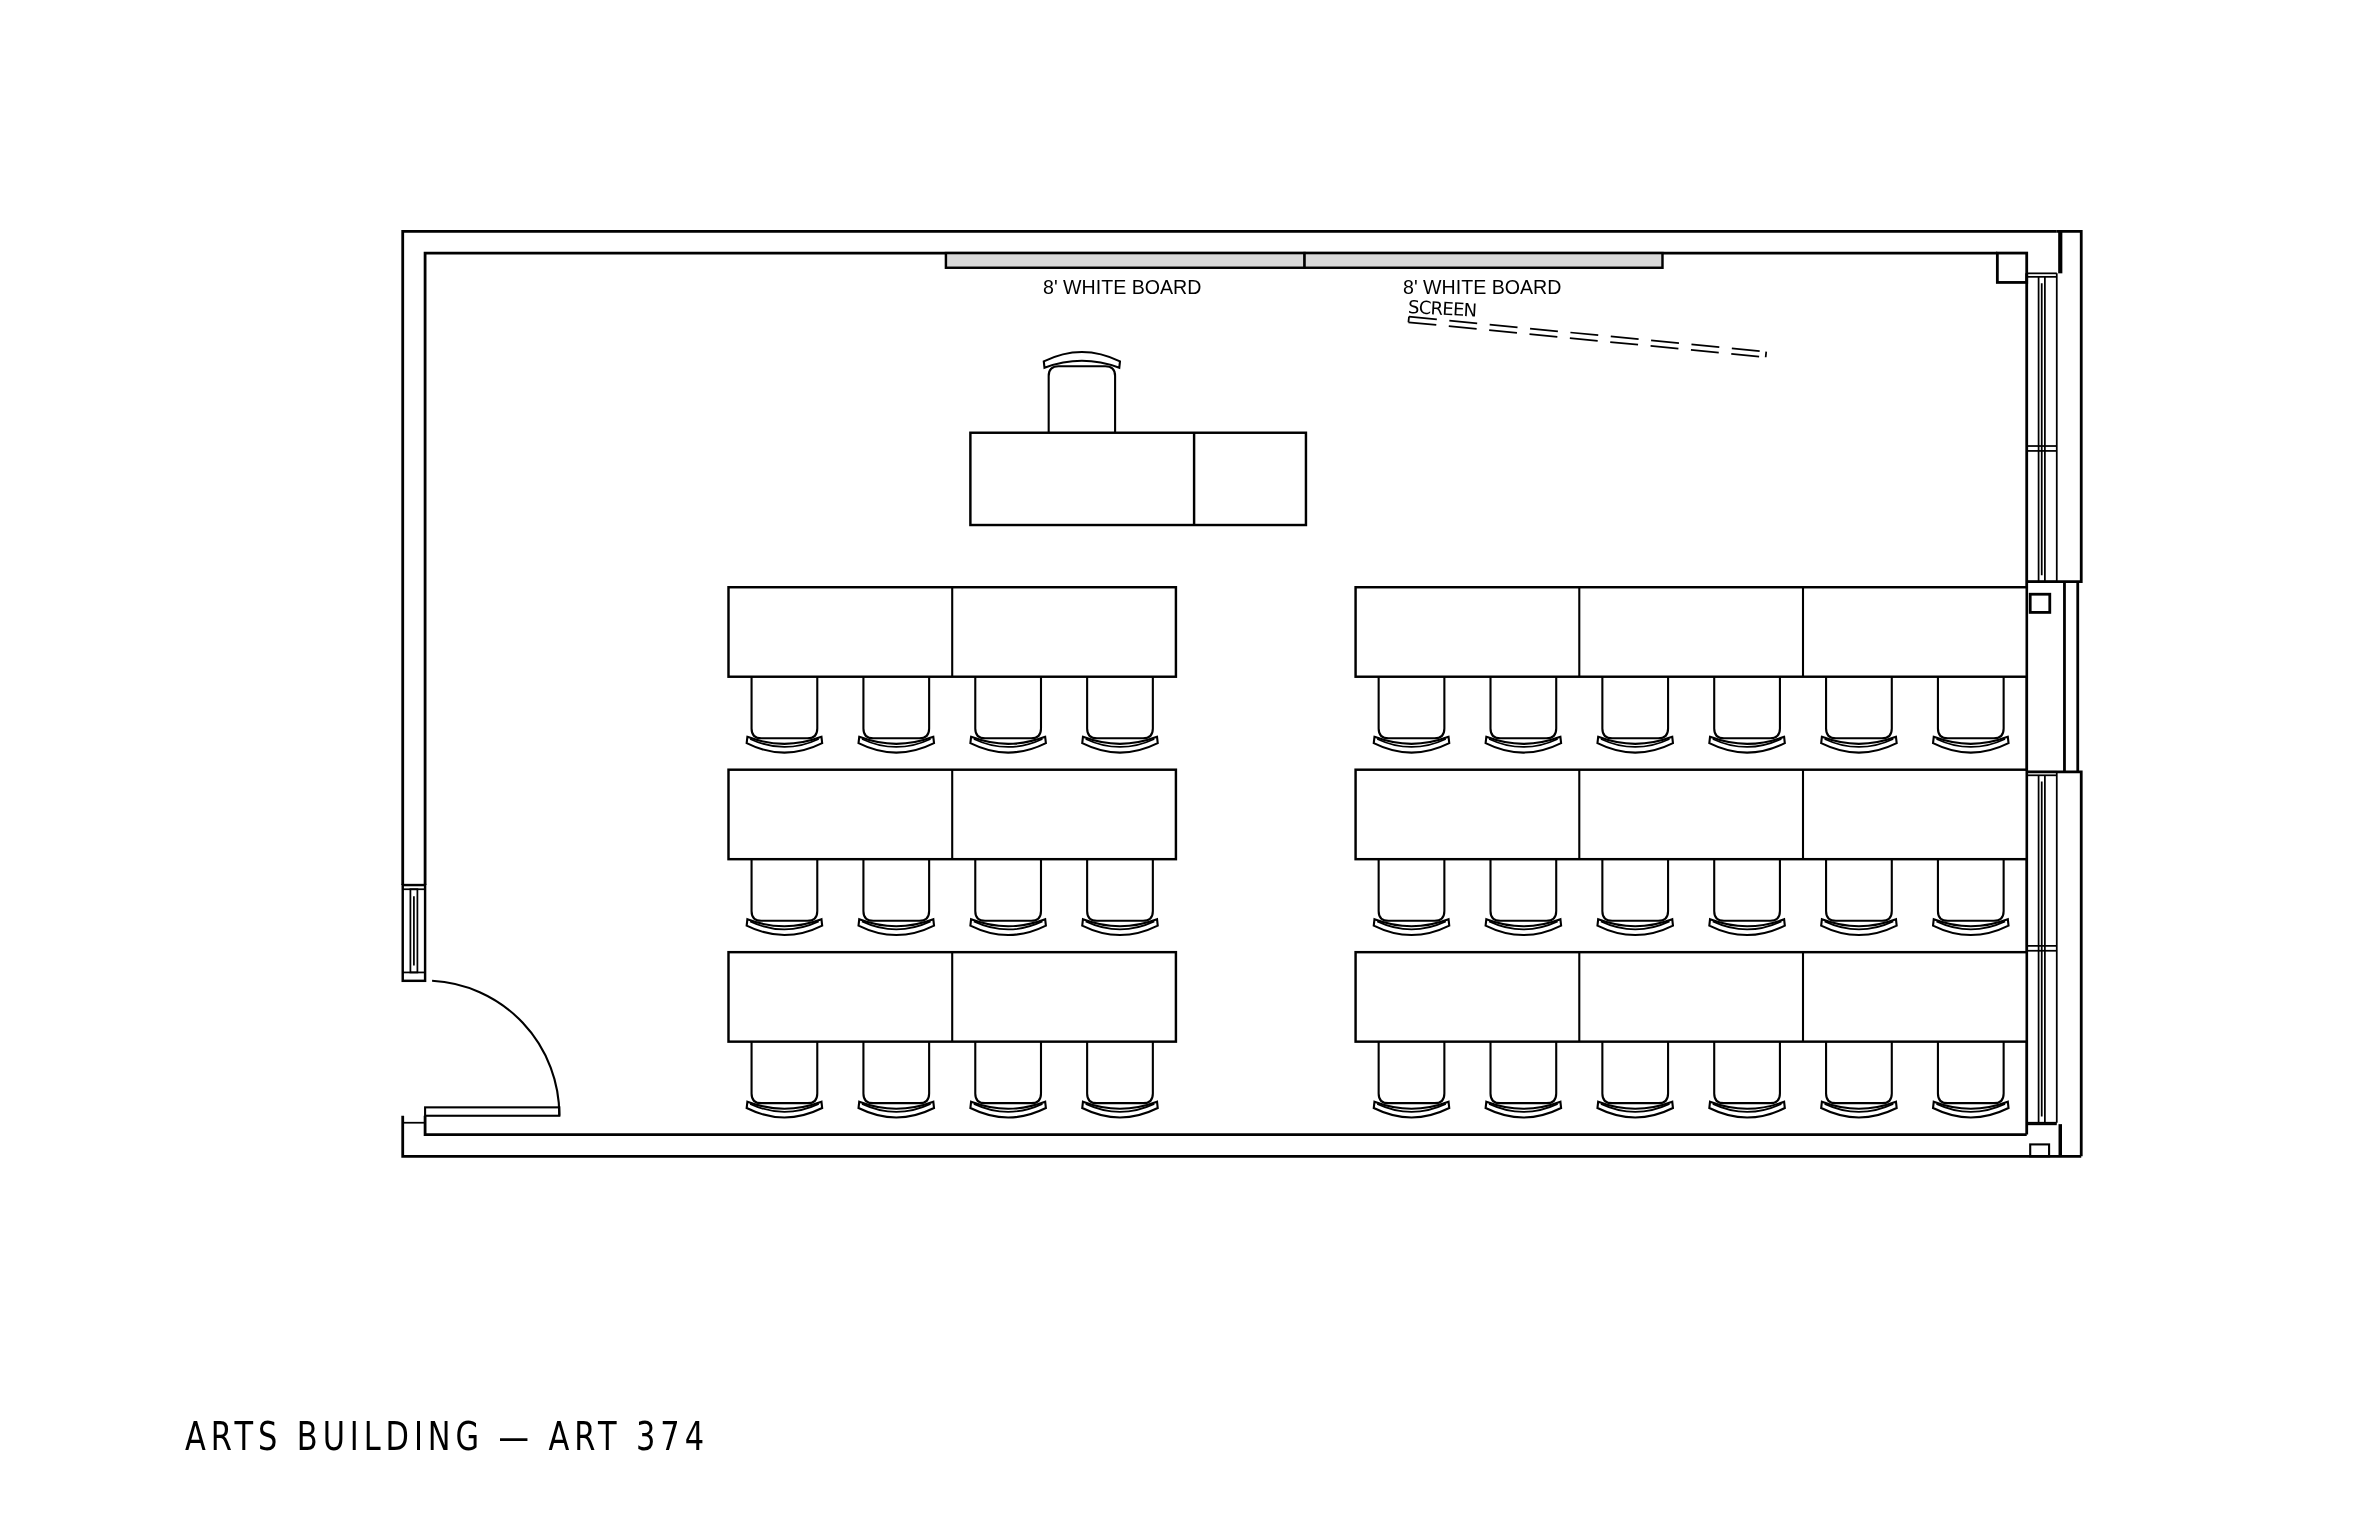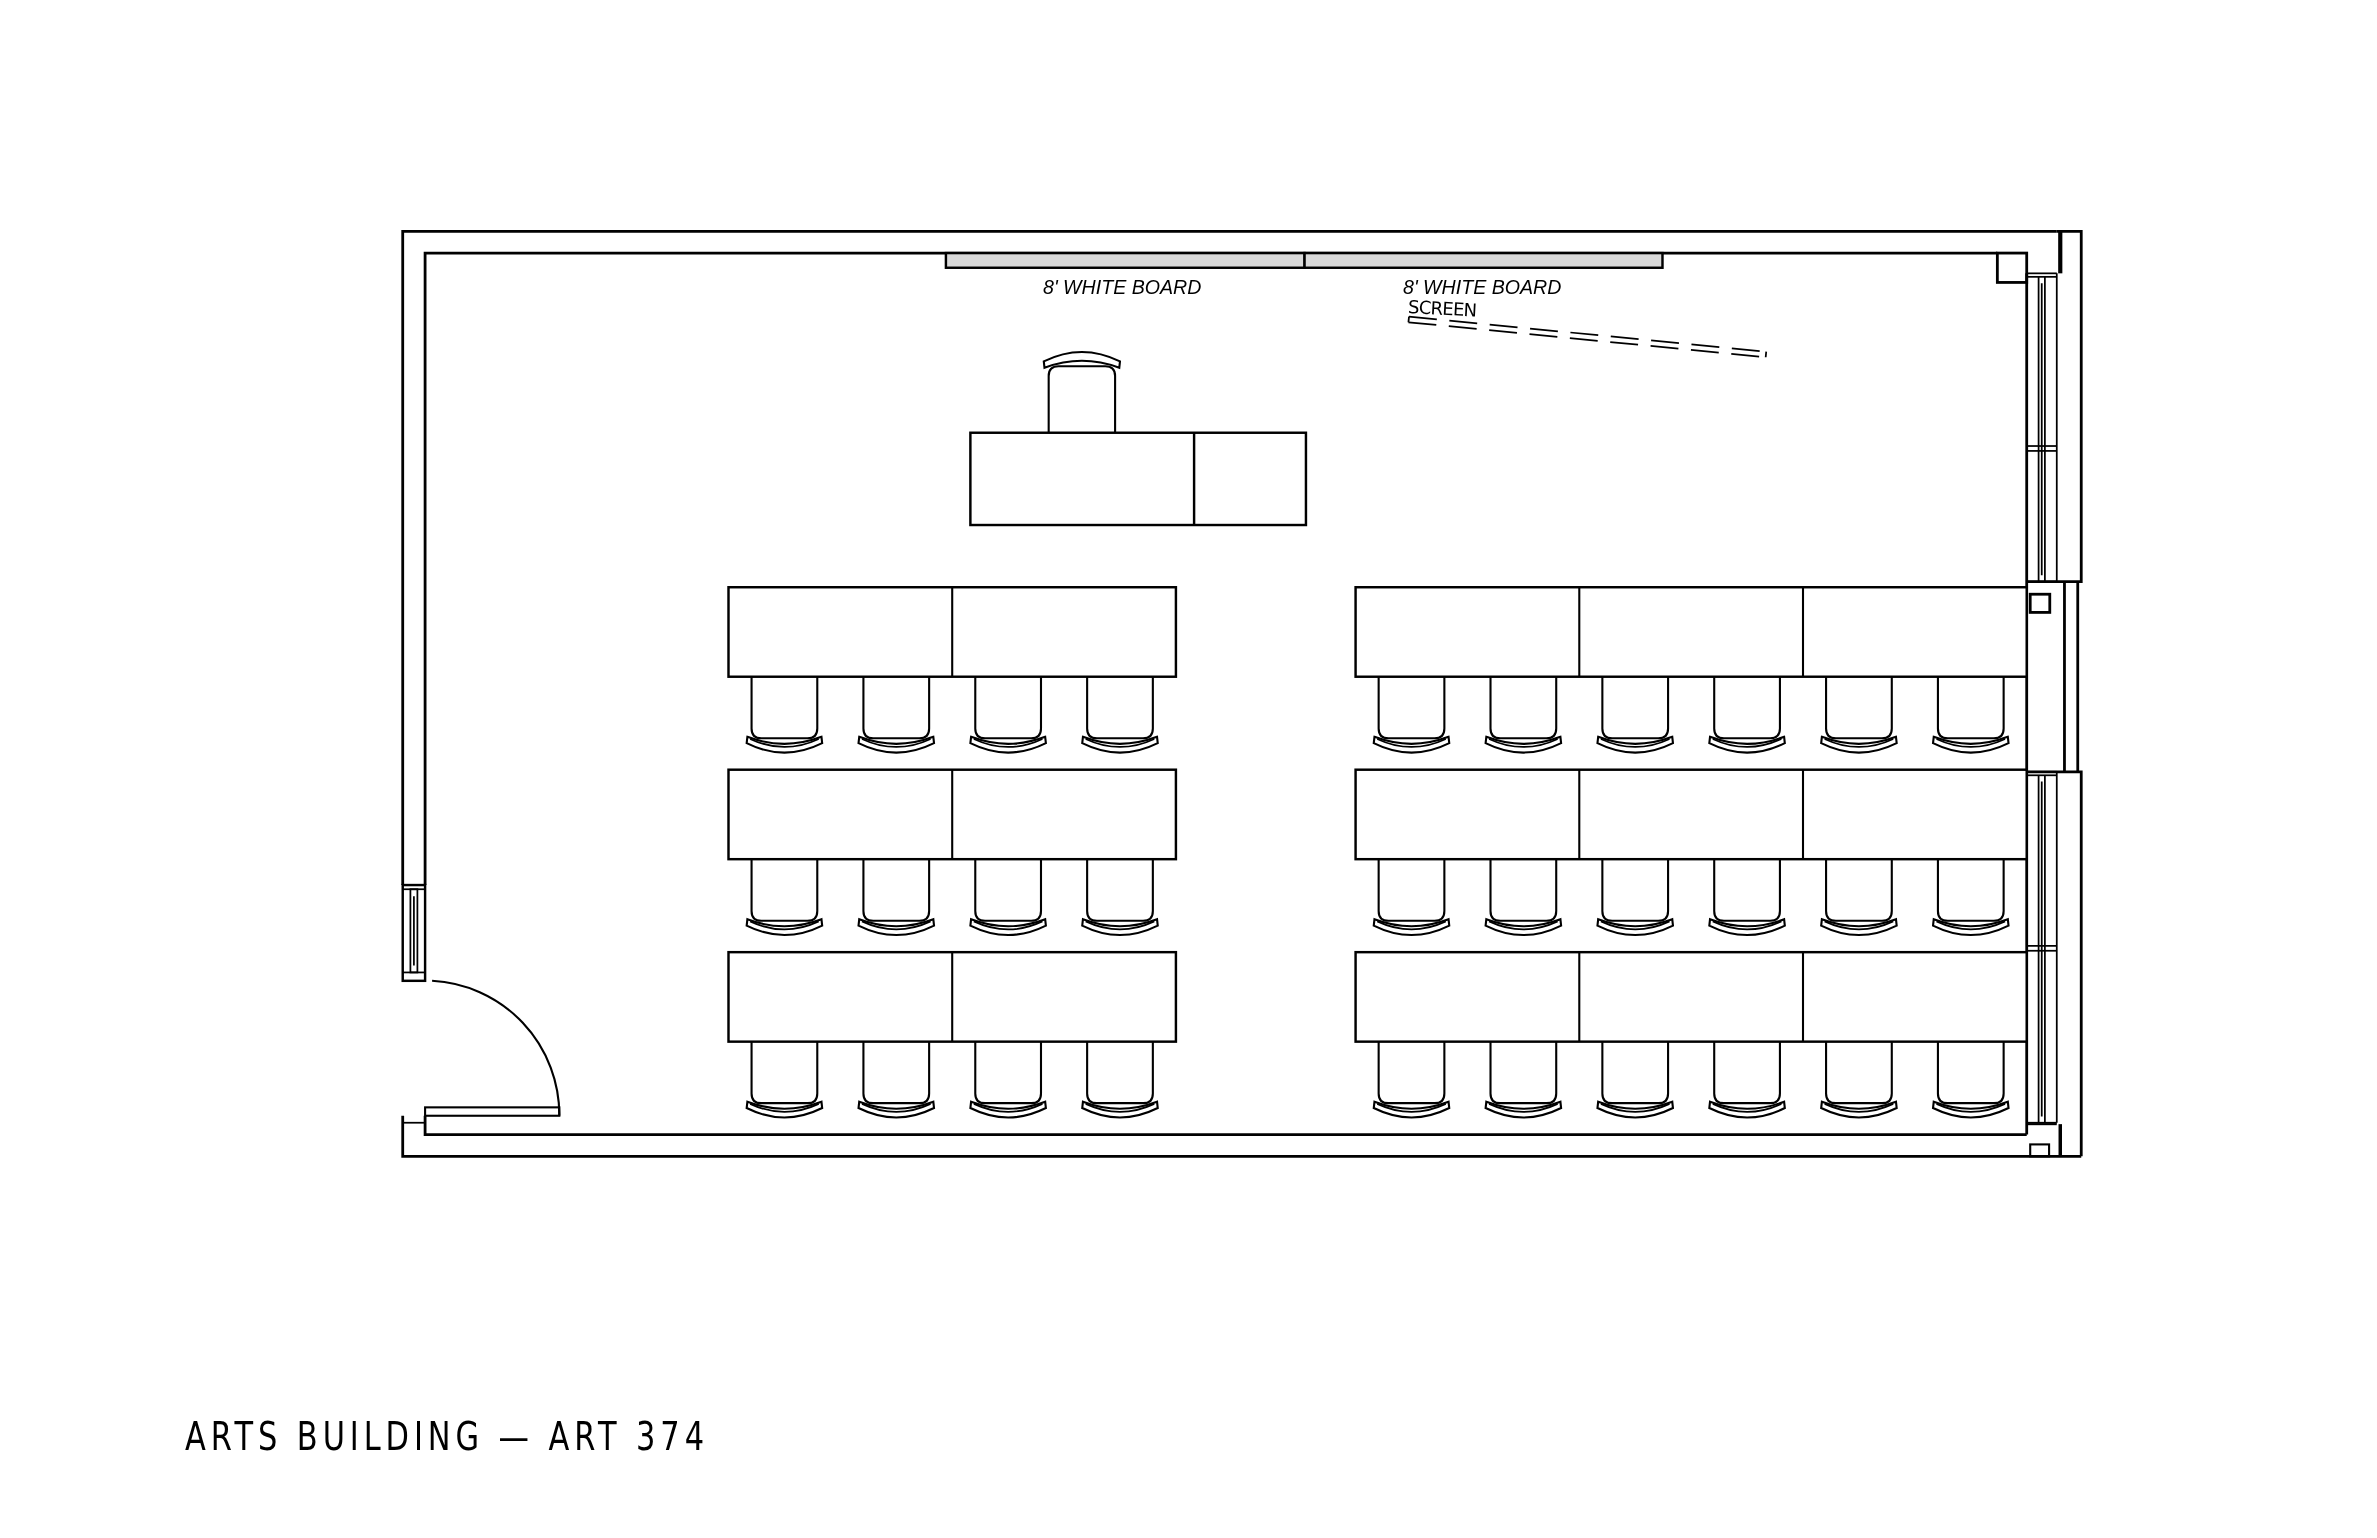--- a/index.html
+++ b/index.html
@@ -1,19 +1,19 @@
 <!DOCTYPE html>
 <html style="font-size:11.2px"><head>
 <meta charset="utf-8">
 <style>
   html, body { margin:0; padding:0; background:#ffffff; }
   body { width:2377px; height:1538px; position:relative; overflow:hidden; font-family:"Liberation Sans", sans-serif; }
   #plan { position:absolute; left:0; top:0; width:2377px; height:1538px; }
   .lbl { position:absolute; color:#000; white-space:nowrap; font-family:"Liberation Sans", sans-serif; line-height:1; }
-  .wb-label { font-size:19.6px; top:278px;font-style:italic; }
+  .wb-label { font-size:19.6px; top:278px; }
   .screen-label { font-size:18px; left:1408px; top:298px; transform:rotate(3deg); transform-origin:left center; font-family:"DejaVu Sans", sans-serif; letter-spacing:-0.7px; }
   .title { position:absolute; left:185px; top:1414px; font-size:39px; font-family:"DejaVu Sans", sans-serif; font-weight:normal; letter-spacing:6.3px; color:#000; transform:scaleX(0.78); transform-origin:left top; -webkit-text-stroke:0px; }
 </style>
 </head>
 <body>
 
 <svg id="plan" xmlns="http://www.w3.org/2000/svg" width="2377" height="1538" viewBox="0 0 3400 2200">
   <g id="walls" fill="none" stroke="#000" stroke-width="4">
       <path d="M576,1266 L576,331 L2942,331"></path>
       <path d="M608,1266 L608,362 L2857,362"></path>

